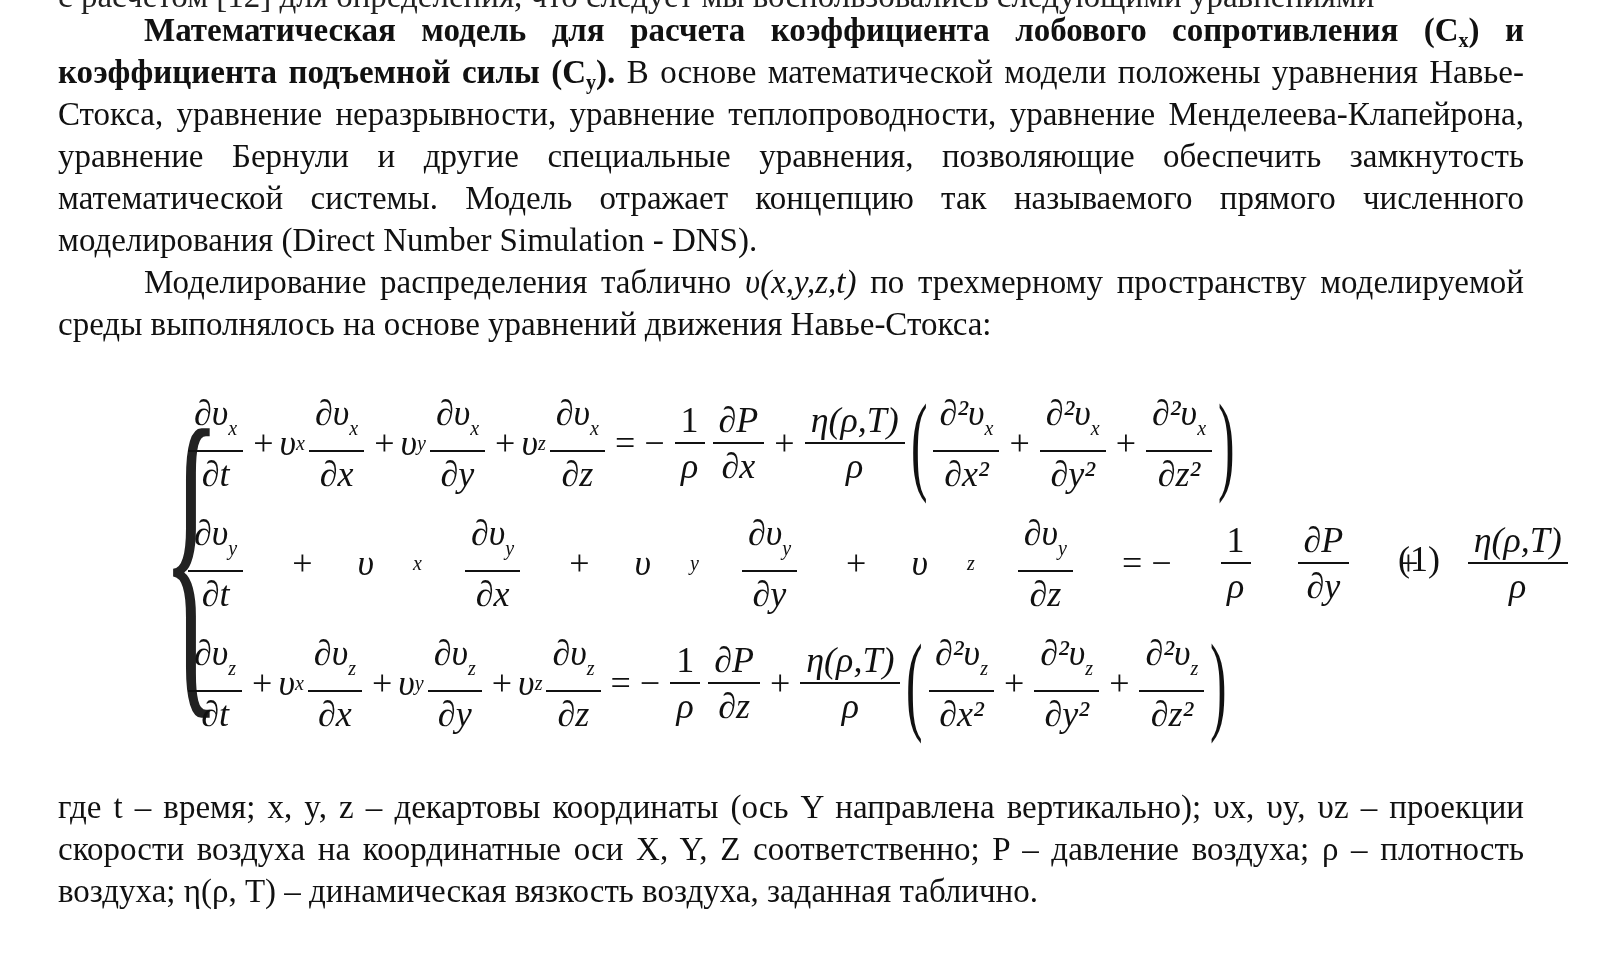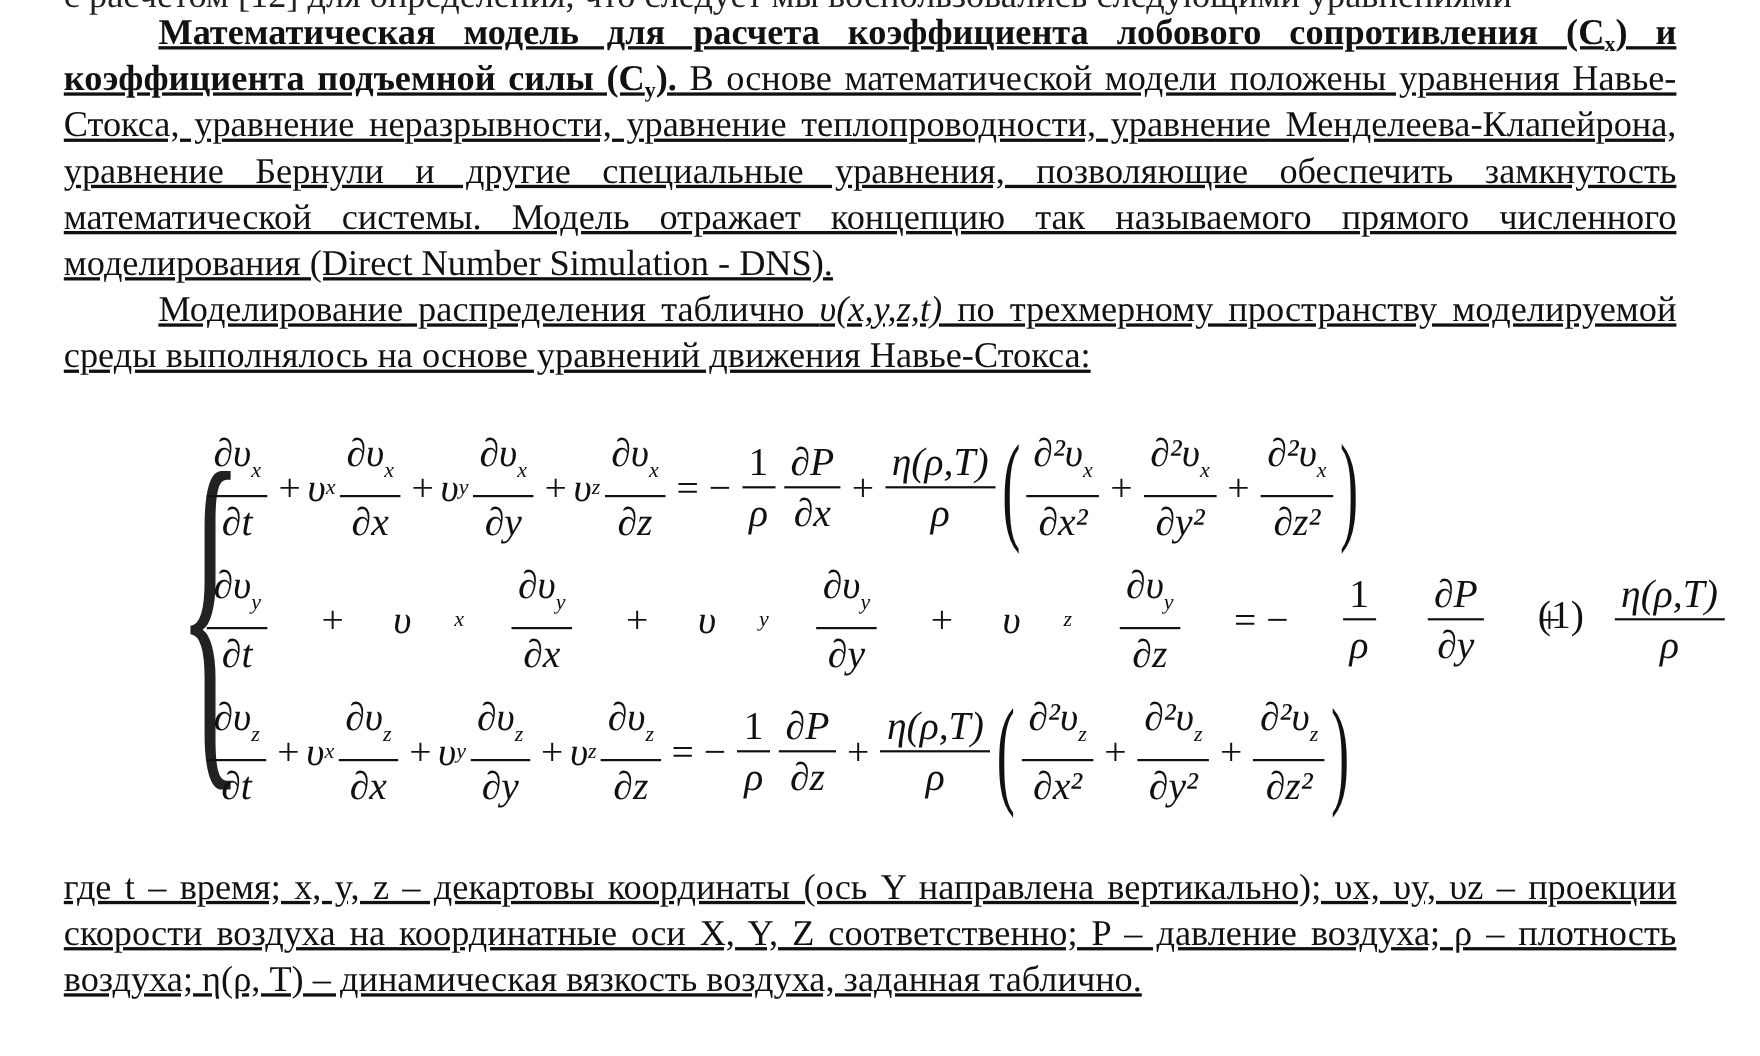--- a/index.html
+++ b/index.html
@@ -1,20 +1,20 @@
 <!DOCTYPE html>
 <html><head>
 <meta charset="utf-8">
 <style>
   html, body { margin:0; padding:0; background:#ffffff; }
   body { width:1600px; height:960px; overflow:hidden; position:relative;
          font-family:"Liberation Serif", "DejaVu Serif", serif; color:#111; }
   .page { position:absolute; left:58px; top:0; width:1466px; }
   .cutline { position:absolute; left:58px; top:-22px; font-size:33px; white-space:nowrap; color:#222; }
-  p { margin:0; font-size:33px; line-height:42px; text-align:justify;text-decoration:underline; }
+  p { margin:0; font-size:33px; line-height:42px; text-align:justify; }
   .indent { text-indent:86px; }
   .l1 { position:absolute; top:9px; }
   b { font-weight:bold; }
   sub { font-size:20px; vertical-align:-6px; line-height:0; }
   i { font-style:italic; }
 
   .eq { position:absolute; left:160px; top:388px; width:1330px; height:350px;
         font-family:"Liberation Serif", serif; }
   .brace { position:absolute; left:2px; top:0; font-size:350px; line-height:330px; font-weight:100;
            transform:scaleX(0.35); transform-origin:left top; color:#222; }

